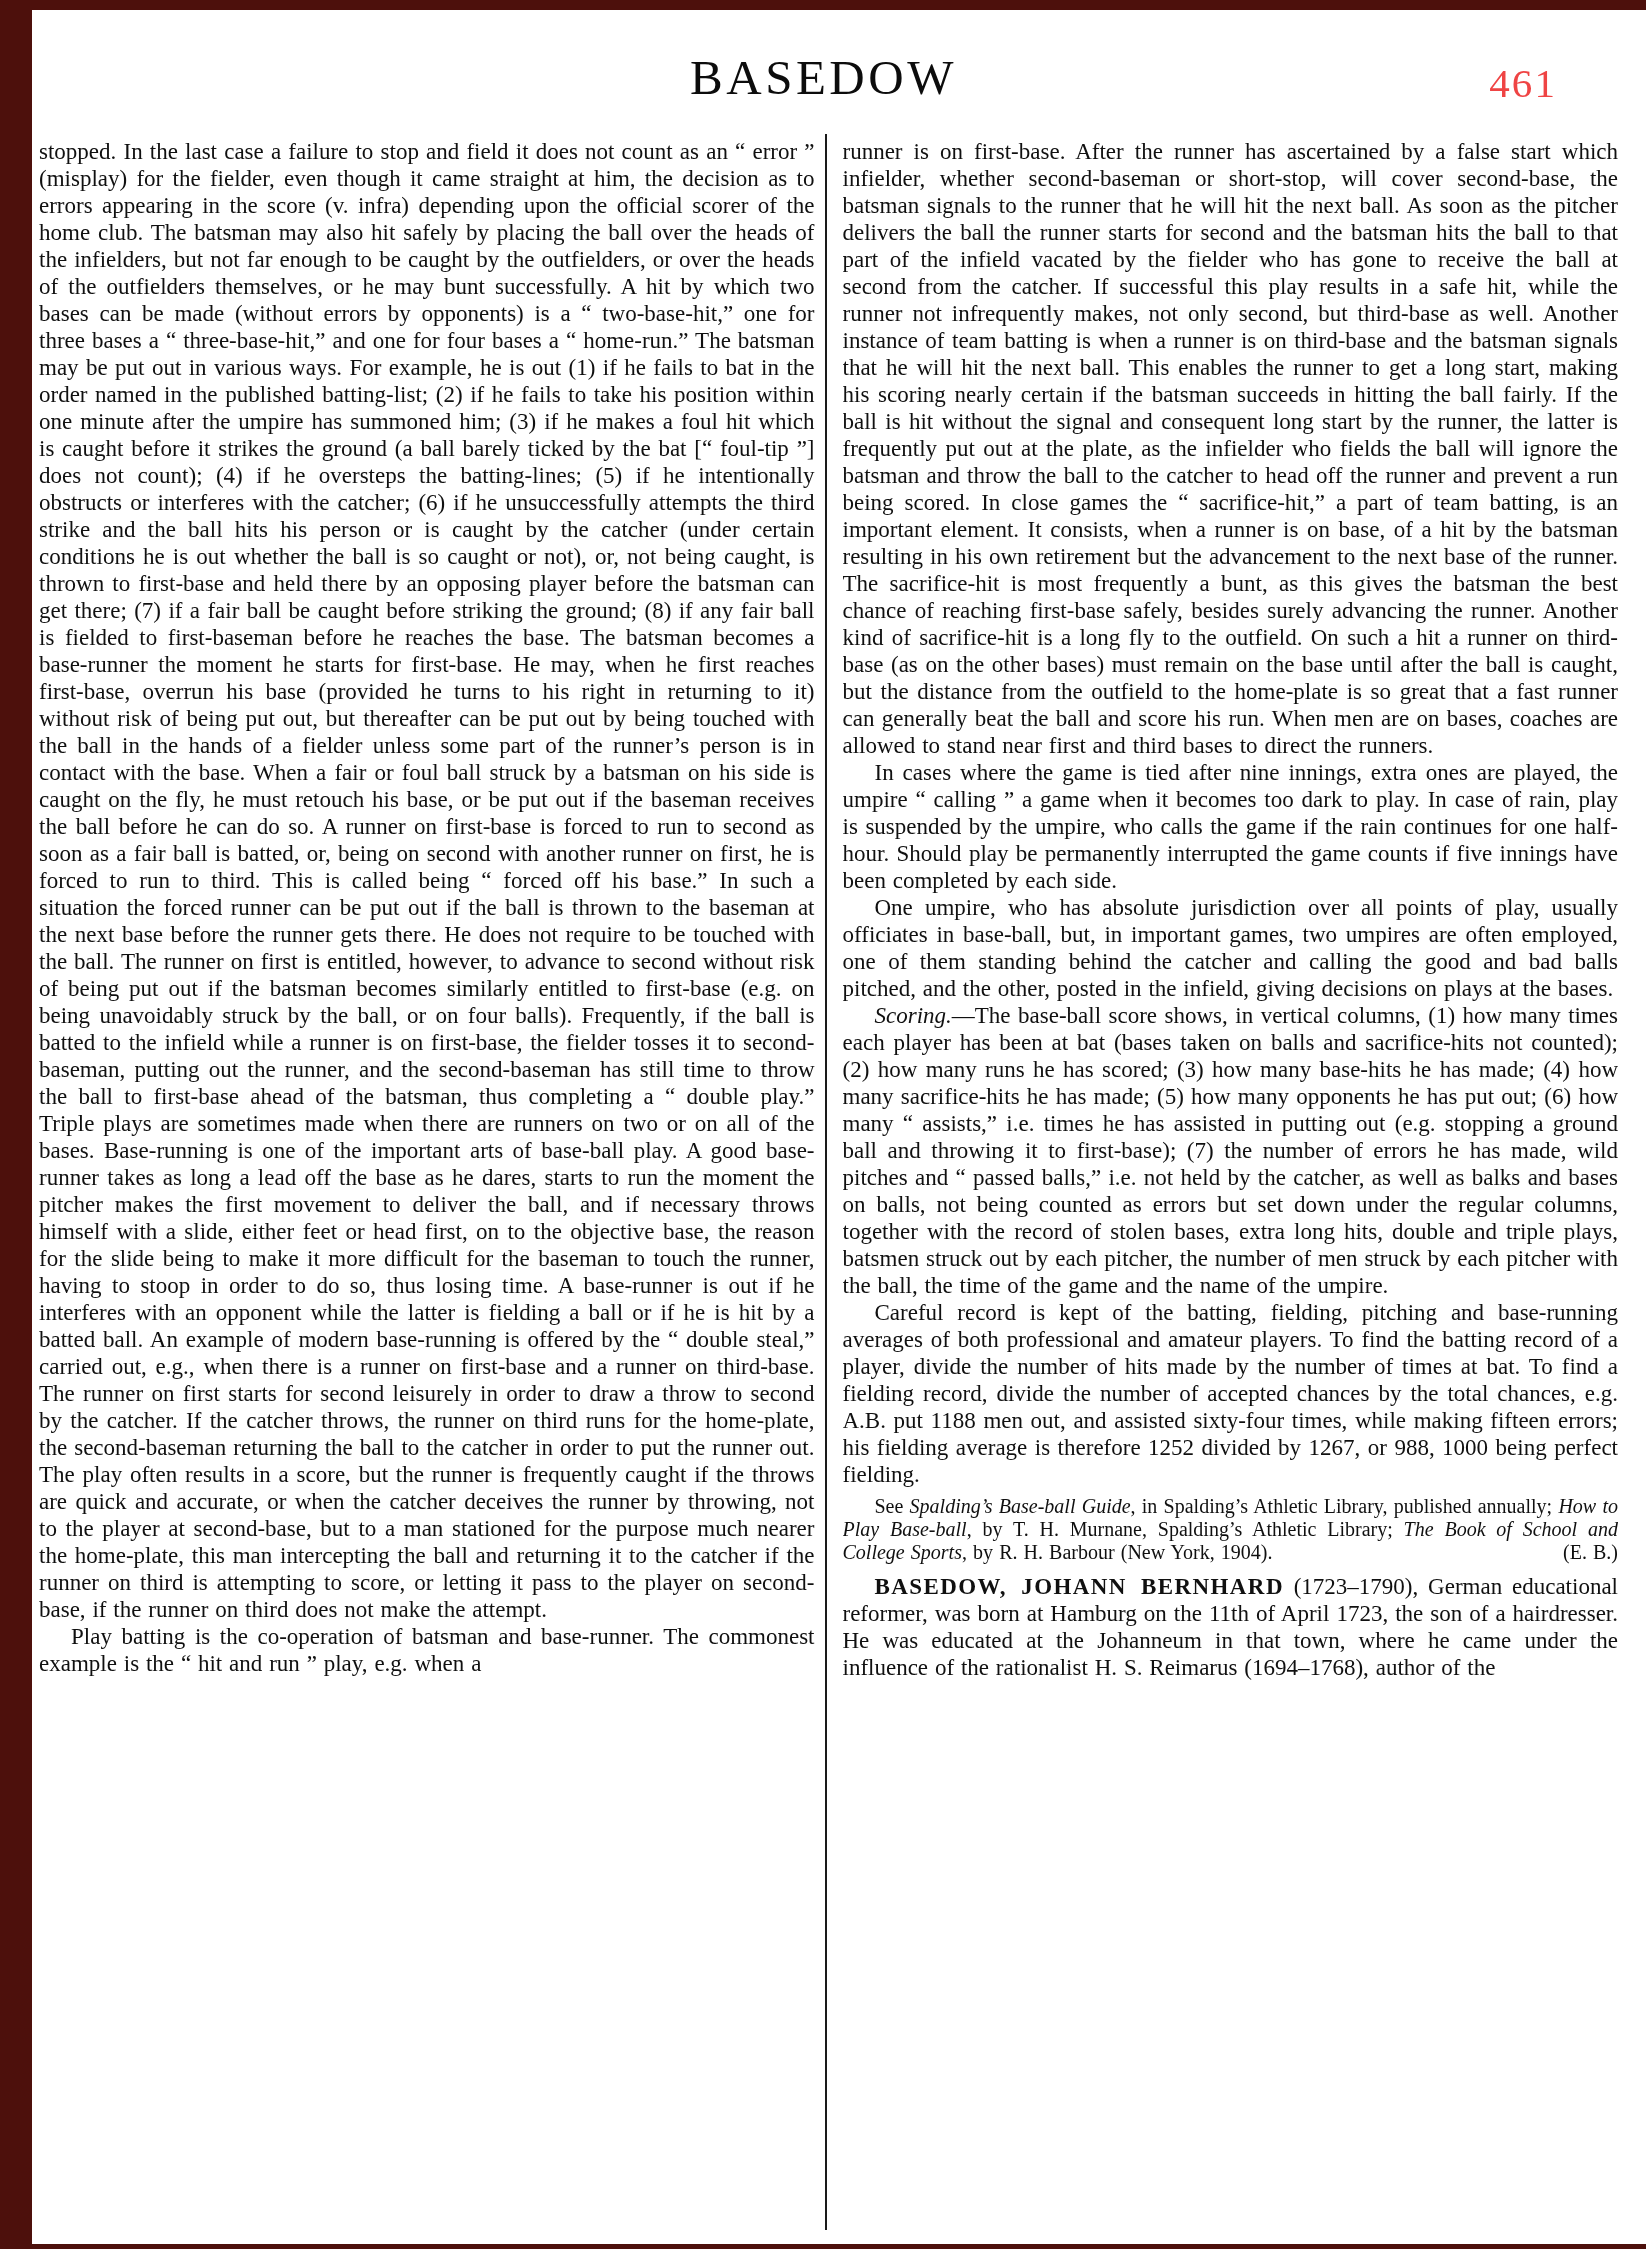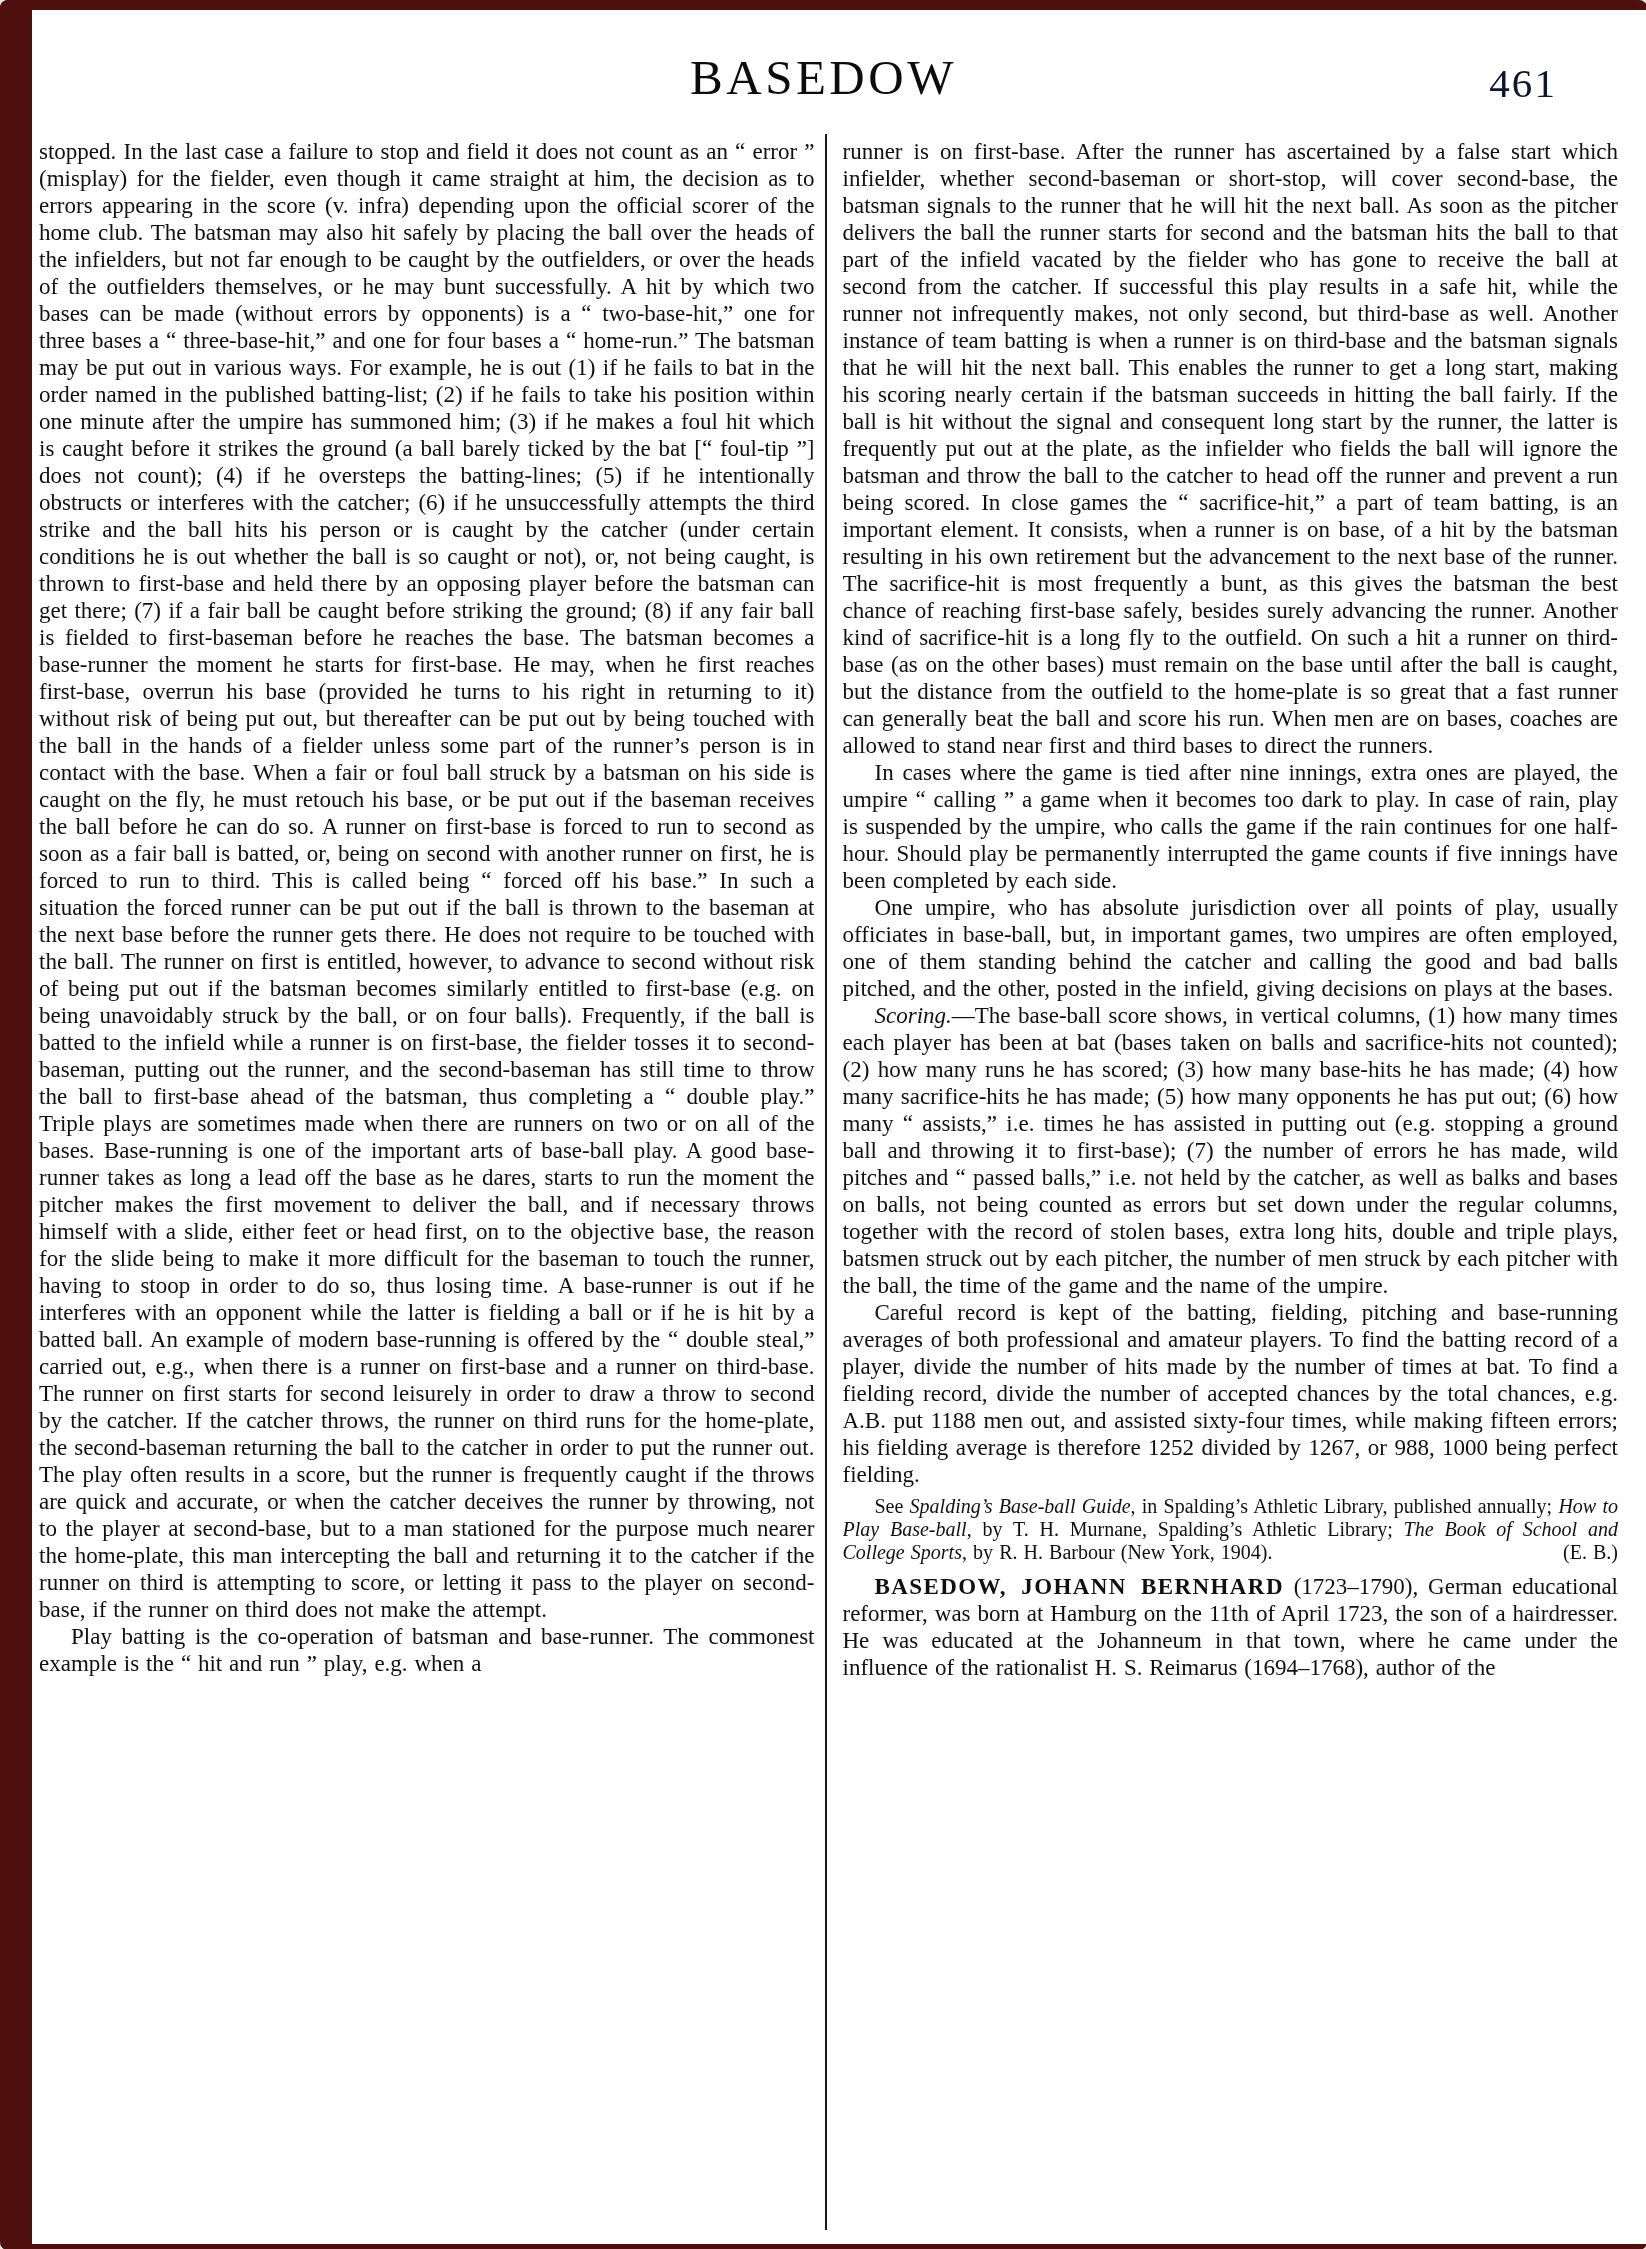--- a/index.html
+++ b/index.html
@@ -4,35 +4,34 @@
 <style>
   html, body { margin: 0; padding: 0; background: #e8e8e4; }
   .page {
     position: relative;
     width: 1647px;
     height: 2250px;
     background: #ffffff;
     font-family: "Liberation Serif", "DejaVu Serif", serif;
     color: #101010;
     overflow: hidden;
-    border-radius: 8px;
   }
   
   .edge-left   { position: absolute; left: 0; top: 0; width: 32px; height: 2250px; background: #4d100c; }
   .edge-top    { position: absolute; left: 0; top: 0; width: 1647px; height: 10px; background: #4d100c; }
   .edge-bottom { position: absolute; left: 0; bottom: 0; width: 1647px; height: 5.6px; background: #4d100c; }
 
   .running-head {
     position: absolute; top: 49px; left: 0; width: 1647px;
     text-align: center; font-size: 49px; letter-spacing: 3.5px;
     color: #0c0c0c;
   }
   .page-number {
     position: absolute; top: 59px; right: 90px;
-    font-size: 41px; letter-spacing: 2.1px; color: #0f172a; text-align: right;
+    font-size: 41px; letter-spacing: 2.1px; color: #ef4444; text-align: right;
   }
   .col-rule {
     position: absolute; left: 825px; top: 134px;
     width: 2.1px; height: 2096px; background: #1a1a1a;
   }
   .columns {
     position: absolute; top: 138px; left: 39px;
     width: 1579px; height: 2099px;
     display: flex; gap: 28px;
   }

